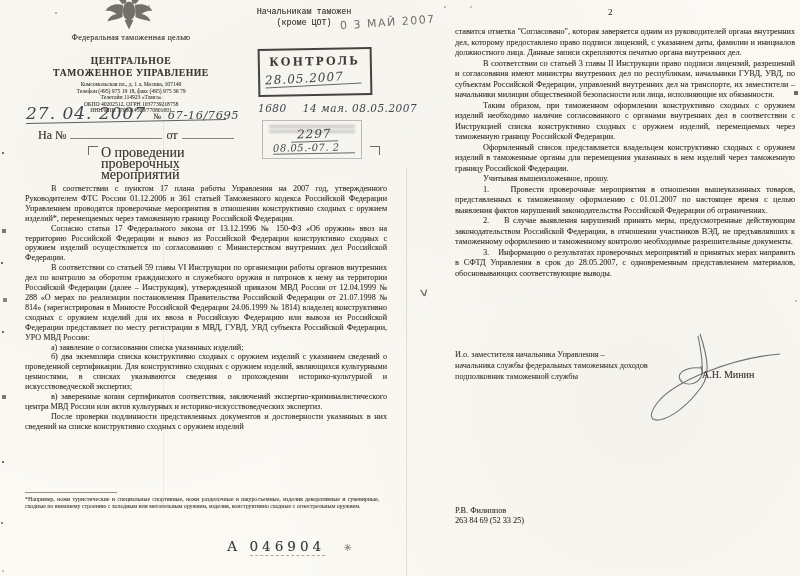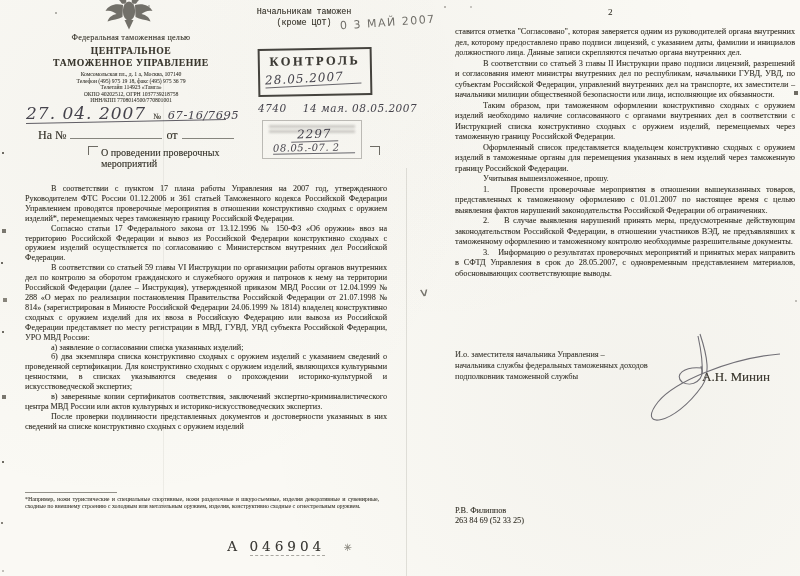--- a/index.html
+++ b/index.html
@@ -25,40 +25,40 @@
       2px 152px 0 0 #6e6b63, 3px 230px 0 1px #7a776f, 1px 262px 0 0 #6e6b63,
       4px 299px 0 1px #87847b, 2px 331px 0 0 #6e6b63, 3px 396px 0 1px #7a776f,
       2px 461px 0 0 #6e6b63, 1px 522px 0 0 #87847b, 55px 12px 0 0 rgba(110,107,99,.5),
       148px 5px 0 0 rgba(110,107,99,.4), 444px 6px 0 0 rgba(110,107,99,.45),
       470px 6px 0 0 rgba(110,107,99,.35), 795px 92px 0 1px #6e6b63,
       795px 300px 0 0 rgba(110,107,99,.4), 2px 570px 0 0 rgba(110,107,99,.4);}
   
   .emblem{left:103px;top:-6px;opacity:.82;filter:blur(.2px);}
   .lh{left:18px;top:33px;width:226px;text-align:center;}
   .lh .svc{font-size:8px;letter-spacing:.3px;}
-  .lh .org{font-weight:bold;font-size:9.6px;line-height:11.5px;letter-spacing:.6px;margin-top:3px;}
+  .lh .org{font-weight:bold;font-size:9.6px;line-height:11.5px;letter-spacing:.6px;margin-top:13px;}
   .lh .addr{font-size:5.6px;line-height:6.5px;margin-top:3px;color:#42403a;}
   
   .hw{font-family:"DejaVu Serif", serif;font-style:italic;color:#45434c;text-shadow:none;}
   .outgoing{left:26px;top:103px;white-space:nowrap;}
   .outgoing .d{font-size:17px;letter-spacing:1px;}
   .outgoing .no{font-size:8px;font-style:normal;font-family:"Liberation Serif",serif;color:#3a372e;margin:0 3px;}
   .outgoing .n{font-size:11.5px;letter-spacing:.5px;}
   .outline{left:26px;top:121px;width:200px;height:1px;background:rgba(69,67,76,.85);transform:rotate(-1.2deg);}
   .refline{left:38px;top:128px;font-size:12px;white-space:nowrap;}
   .refline .fill{display:inline-block;border-bottom:1px solid rgba(60,58,50,.6);height:8px;}
   .f1{width:92px;margin:0 4px;}
   .f2{width:52px;margin-left:4px;}
   
   .subject{left:88px;top:146px;width:292px;height:32px;}
   .subject::before{content:"";position:absolute;left:0;top:0;width:9px;height:8px;
     border-left:1.2px solid #6d6b64;border-top:1.2px solid #6d6b64;}
   .subject::after{content:"";position:absolute;right:0;top:0;width:9px;height:8px;
     border-right:1.2px solid #6d6b64;border-top:1.2px solid #6d6b64;}
-  .subject .txt{margin:1px 0 0 13px;width:160px;font-size:10px;line-height:11px;}
+  .subject .txt{margin:1px 0 0 13px;width:160px;font-size:14px;line-height:11px;}
   
   .pg1-body{left:25px;top:184px;width:362px;font-size:8.1px;line-height:9.9px;text-align:justify;}
   .pg1-body p{margin:0;text-indent:26px;}
   .fn-rule{left:25px;top:492px;width:92px;height:1px;background:rgba(60,58,50,.55);}
   .footnote{left:25px;top:496px;width:354px;font-size:5.9px;line-height:7.4px;text-align:justify;color:#47443c;}
   .formnum{left:227px;top:538px;font-family:"DejaVu Serif",serif;font-size:13.5px;color:#3b3a36;letter-spacing:4px;white-space:nowrap;}
   .formnum .digits{border-bottom:1px dashed rgba(90,88,80,.5);padding-bottom:1px;}
   .formnum .mark{font-size:10px;color:#8a887f;margin-left:10px;letter-spacing:0;}
   
   .addressee{left:242px;top:7px;width:124px;text-align:center;font-size:8.3px;line-height:10.5px;font-family:Liberation Mono, monospace;}
@@ -77,21 +77,21 @@
     border-bottom:1px solid rgba(69,67,76,.8);transform:rotate(-2deg);}
   .inbox .idate{position:absolute;left:10px;top:21px;width:82px;font-size:10px;letter-spacing:.5px;
     border-bottom:1px solid rgba(69,67,76,.8);transform:rotate(-1deg);}
   
   .pagenum{left:608px;top:7px;font-size:9px;}
   .pg2-body{left:455px;top:27px;width:340px;font-size:8.2px;line-height:10.5px;text-align:justify;}
   .pg2-body p{margin:0;text-indent:28px;}
   .pg2-body p.cont{text-indent:0;}
   .check{left:420px;top:286px;font-size:11px;color:#75736c;transform:scaleX(1.4) rotate(-6deg);text-shadow:none;}
   .sig{left:455px;top:349px;width:252px;font-size:8.2px;line-height:11px;color:#44423b;}
-  .signame{left:702px;top:369px;font-size:13px;}
+  .signame{left:702px;top:369px;font-size:10px;}
   .sigstroke{left:622px;top:330px;}
   .exec{left:455px;top:506px;font-size:8.2px;line-height:10px;}
 </style>
 </head>
 <body>
 
 <div class="scan">
 
   <div class="crease crease-mid"></div>
   <div class="crease crease-left"></div>
@@ -170,21 +170,21 @@
   </div>
 
   <div class="abs datestamp">0 3 МАЙ 2007</div>
 
   <div class="abs kontrol">
     <div class="lbl">КОНТРОЛЬ</div>
     <div class="kdate hw">28.05.2007</div>
   </div>
 
   <div class="abs reg hw">
-    <span>4740</span><span class="gap"></span><span>14 мая. 08.05.2007</span>
+    <span>1680</span><span class="gap"></span><span>14 мая. 08.05.2007</span>
   </div>
 
   <div class="abs inbox">
     <div class="iline il1"></div>
     <div class="iline il2"></div>
     <div class="inum hw">2297</div>
     <div class="idate hw">08.05.-07. 2</div>
   </div>
 
   <div class="abs pagenum">2</div>

